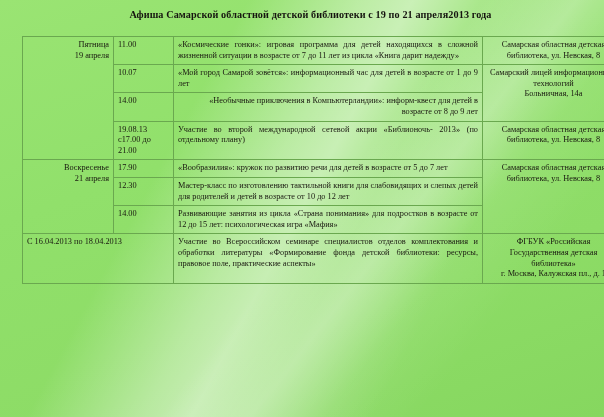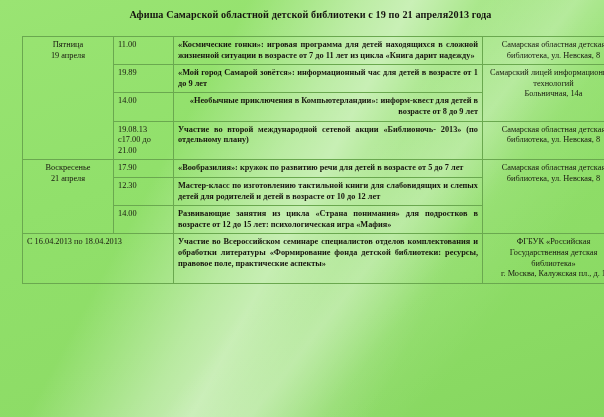--- a/index.html
+++ b/index.html
@@ -64,35 +64,34 @@
     border: 1px solid #6aa84f;
     vertical-align: top;
     padding: 3px 4px 3px 4px;
     color: #18170f;
     font-size: 8.3px;
     line-height: 10.6px;
     background: transparent;
   }
   td.col-day {
     width: 82px;
-    text-align: center;
+    text-align: right;
     vertical-align: middle;
     font-size: 8.3px;
   }
   td.col-time {
     width: 51px;
     font-size: 8.3px;
   }
   td.col-event {
     width: 300px;
     text-align: justify;
     text-justify: inter-word;
     padding-left: 6px;
     padding-right: 6px;
-    font-weight: bold;
   }
   td.col-event.nojust {
     text-align: right;
   }
   td.col-venue {
     width: 133px;
     text-align: center;
     vertical-align: middle;
     font-size: 7.8px;
     line-height: 10px;
@@ -112,21 +111,21 @@
       <tbody>
 
         <tr>
           <td class="col-day tm" rowspan="4">Пятница
 19 апреля</td>
           <td class="col-time tm">11.00</td>
           <td class="col-event">«Космические гонки»: игровая программа для детей находящихся в сложной жизненной ситуации в возрасте от 7 до 11 лет из цикла «Книга дарит надежду»</td>
           <td class="col-venue tm">Самарская областная детская библиотека, ул. Невская, 8</td>
         </tr>
         <tr>
-          <td class="col-time tm">19.89</td>
+          <td class="col-time tm">10.07</td>
           <td class="col-event">«Мой город Самарой зовётся»: информационный час для детей в возрасте от 1 до 9 лет</td>
           <td class="col-venue tm" rowspan="2">Самарский лицей информационных технологий
 Больничная, 14а</td>
         </tr>
         <tr>
           <td class="col-time tm">14.00</td>
           <td class="col-event nojust">«Необычные приключения в Компьютерландии»: информ-квест для детей в возрасте от 8 до 9 лет</td>
         </tr>
         <tr>
           <td class="col-time tm">19.08.13

